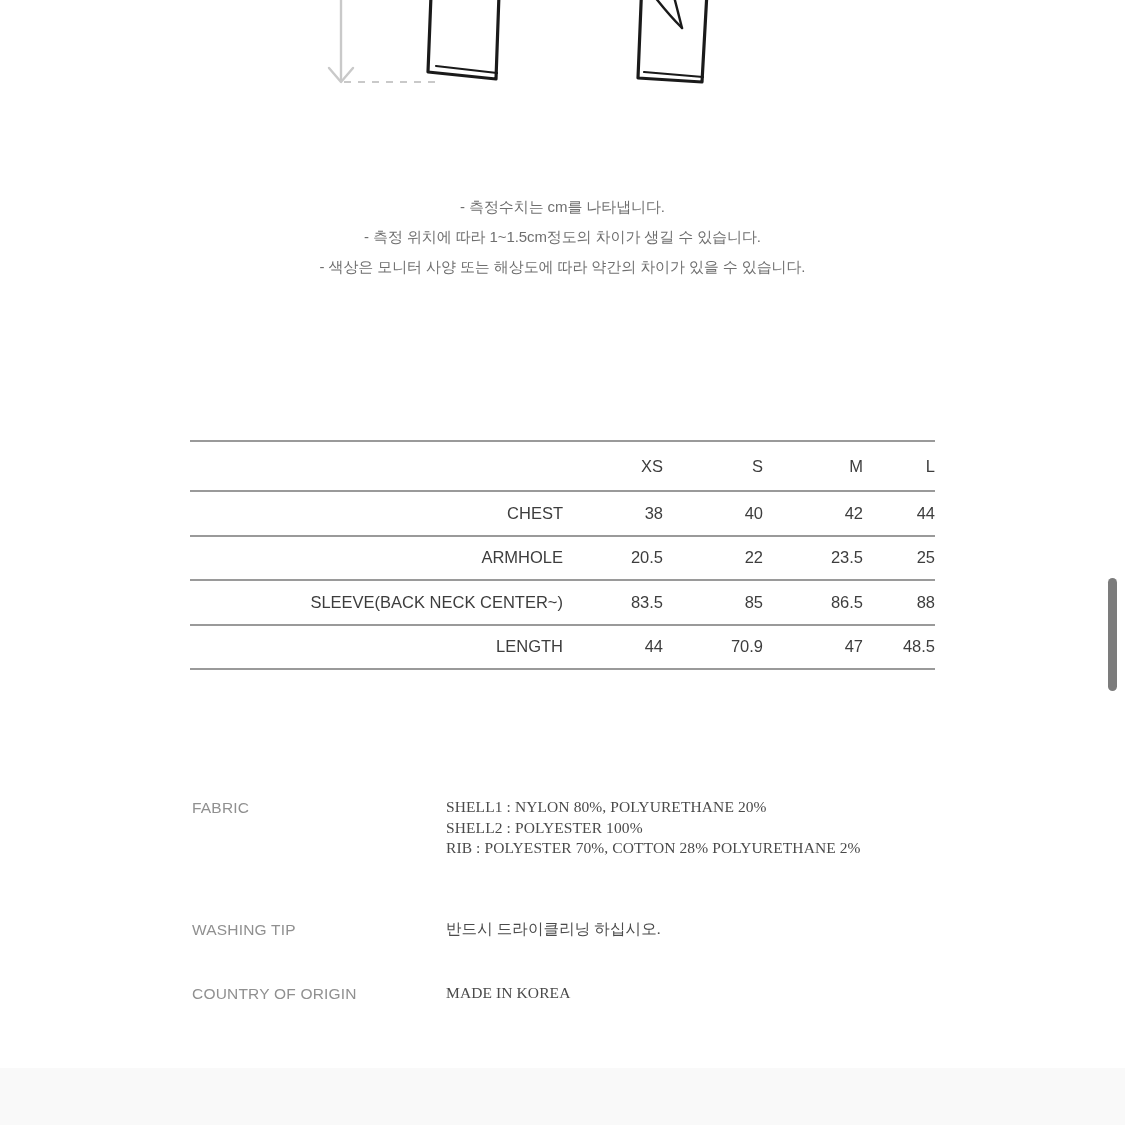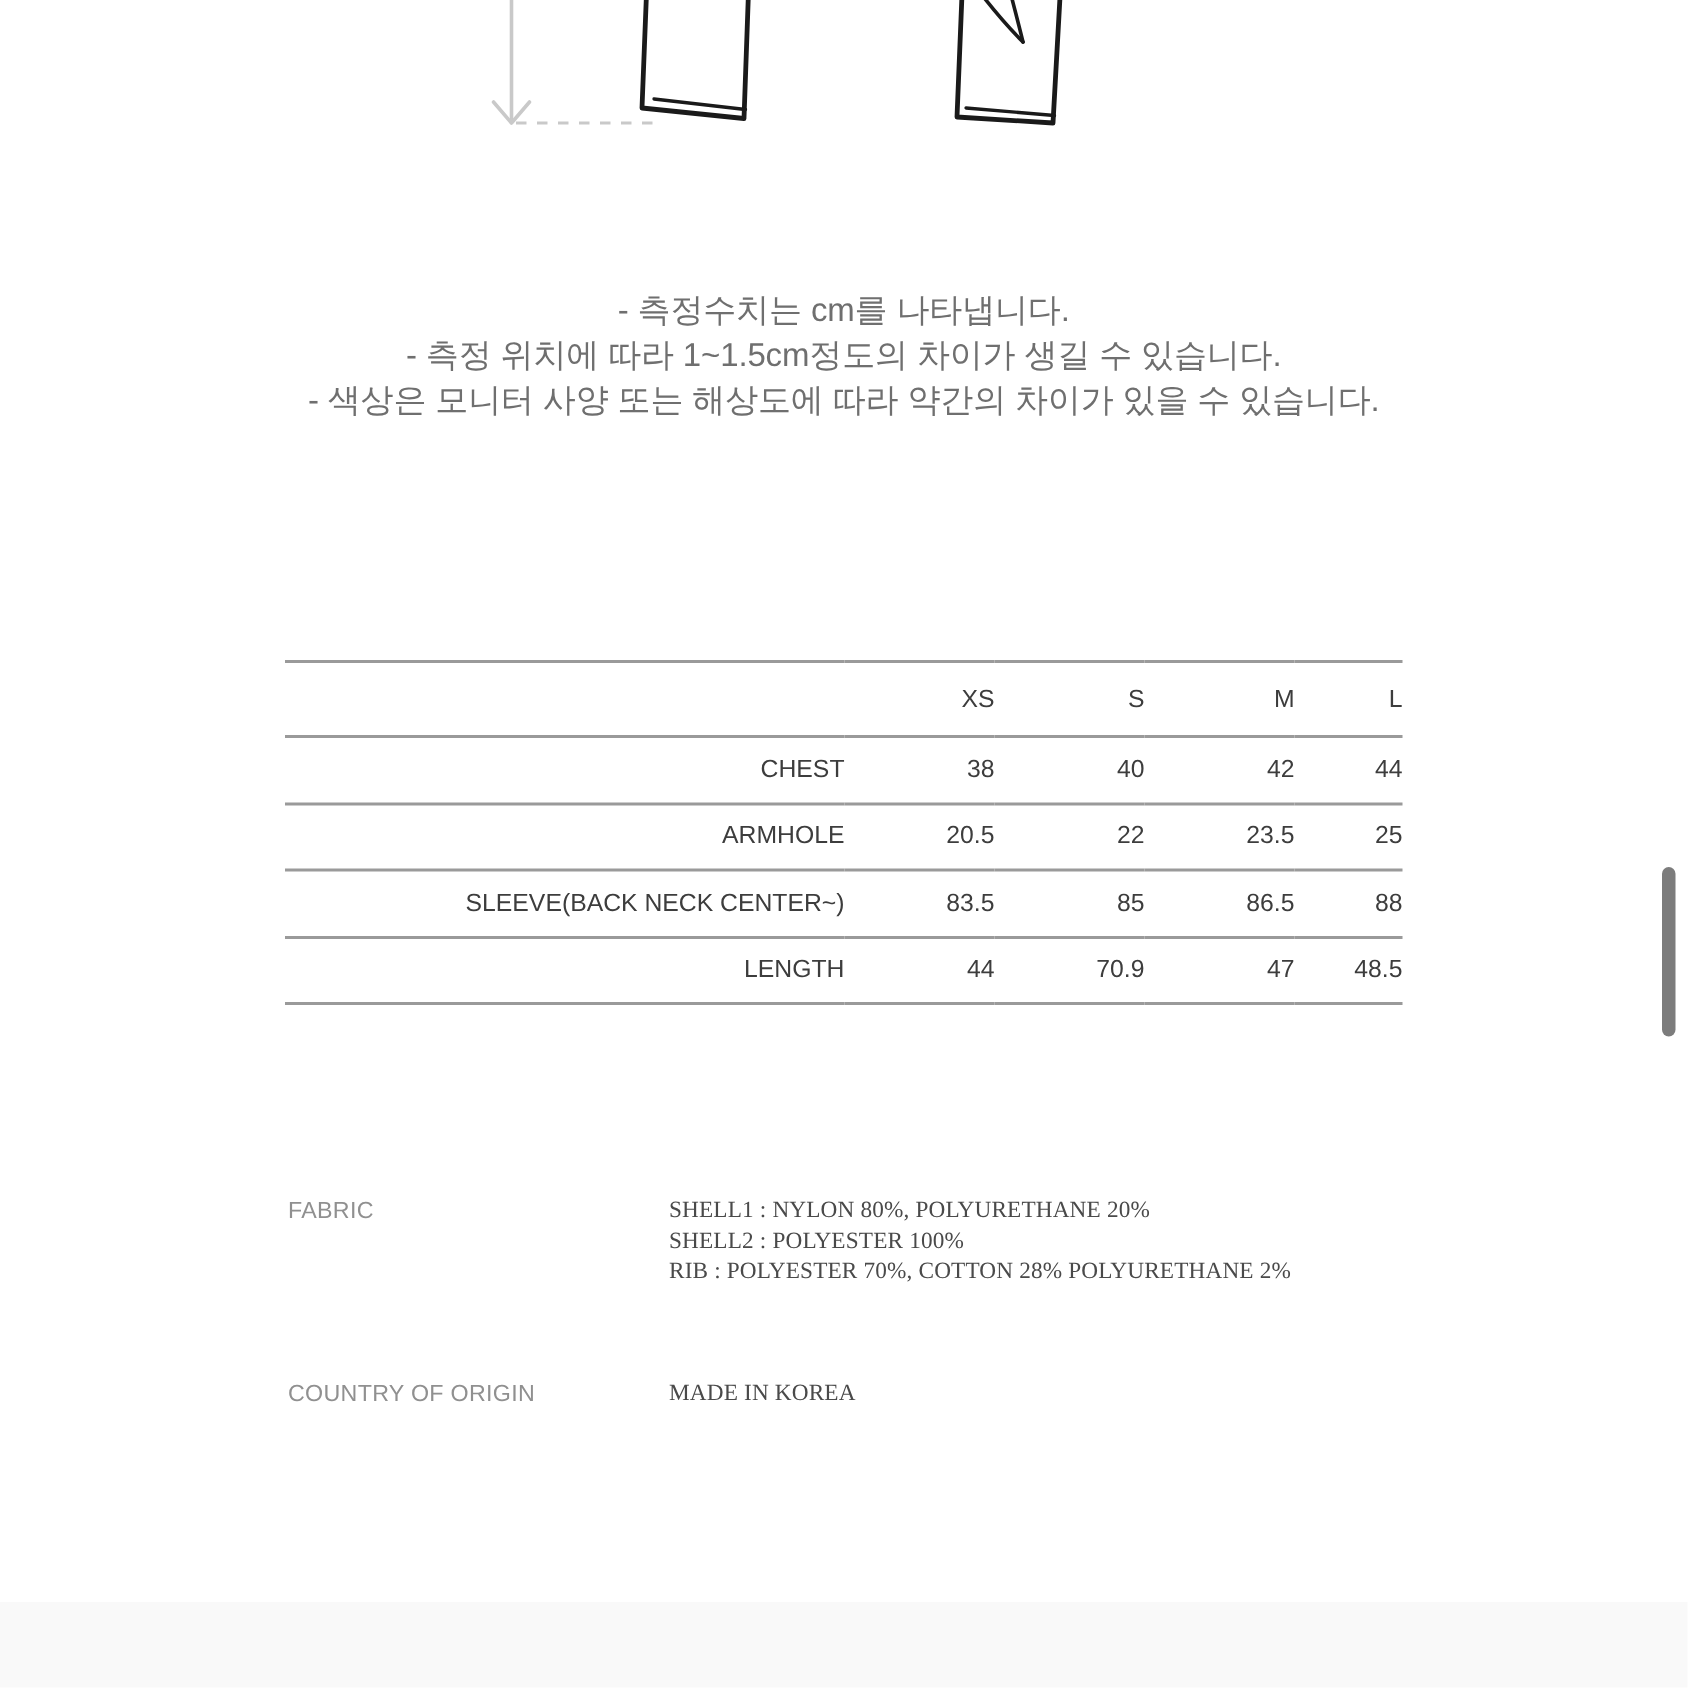--- a/index.html
+++ b/index.html
@@ -36,21 +36,21 @@
 
   
   .notes {
     position: absolute;
     left: 0;
     top: 192px;
     width: 1125px;
     text-align: center;
   }
   .note-line {
-    font-size: 22px;
+    font-size: 15px;
     line-height: 30px;
     color: #6f6f6f;
     letter-spacing: -0.1px;
     white-space: nowrap;
   }
 
   
   .size-table-wrap {
     position: absolute;
     left: 190px;
@@ -245,20 +245,26 @@
 
     <div class="info-row r-fabric">
       <div class="info-label">FABRIC</div>
       <div class="info-value">
         <span class="vline">SHELL1 : NYLON 80%, POLYURETHANE 20%</span>
         <span class="vline">SHELL2 : POLYESTER 100%</span>
         <span class="vline">RIB : POLYESTER 70%, COTTON 28% POLYURETHANE 2%</span>
       </div>
     </div>
 
+    <div class="info-row r-washing">
+      <div class="info-label">WASHING TIP</div>
+      <div class="info-value">
+        <span class="vline">반드시 드라이클리닝 하십시오.</span>
+      </div>
+    </div>
 
     <div class="info-row r-origin">
       <div class="info-label">COUNTRY OF ORIGIN</div>
       <div class="info-value">
         <span class="vline">MADE IN KOREA</span>
       </div>
     </div>
 
   </div>
 

